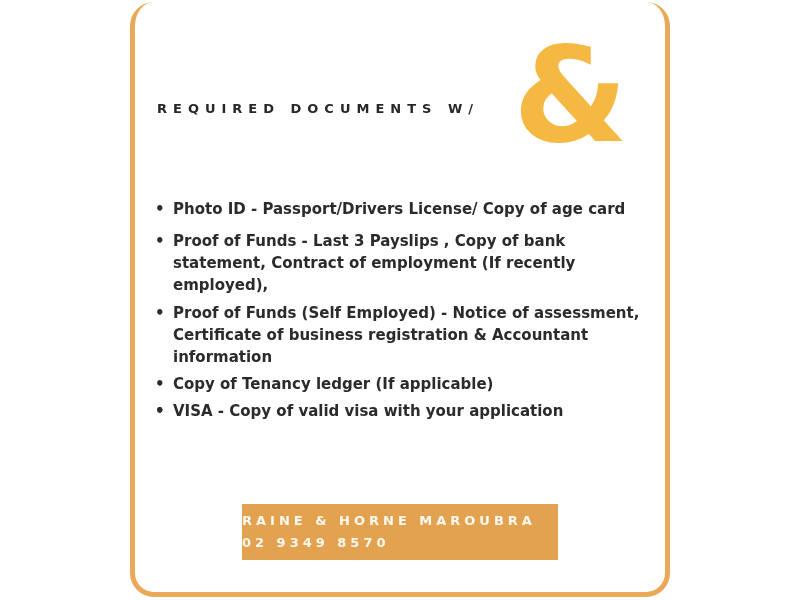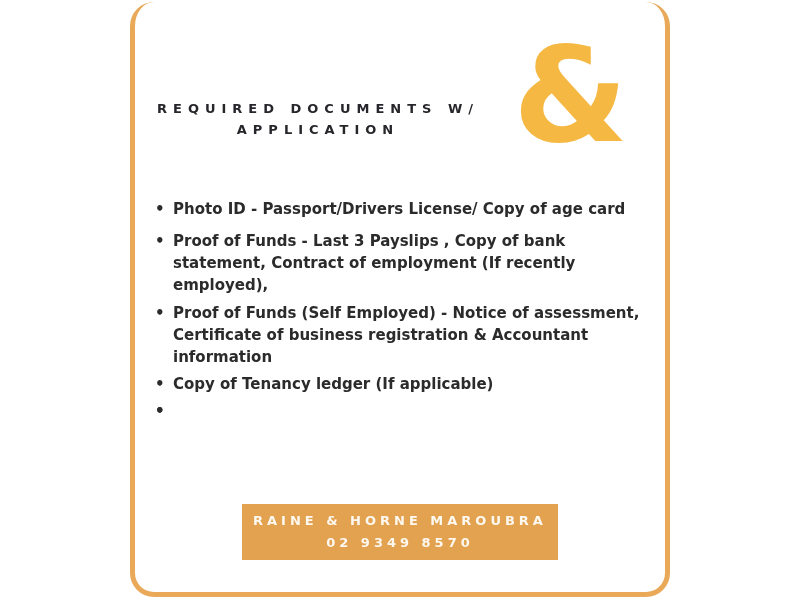--- a/index.html
+++ b/index.html
@@ -84,41 +84,39 @@
   }
   .footer-banner{
     position:absolute;
     left:50%;
     transform:translateX(-50%);
     top:502px;
     width:316px;
     height:56px;
     background:var(--footer_bg);
     color:var(--footer_text);
-    text-align:center;
     display:flex;
     flex-direction:column;
     justify-content:center;
     gap:2px;
   }
   .footer-line{
     font-size:13px;
     font-weight:700;
     letter-spacing:4px;
     line-height:20px;
   }
 </style>
 </head>
 <body>
 
 <div class="frame">
 
   <div class="title-block">
     <div>REQUIRED DOCUMENTS W/</div>
-    <div>APPLICATION</div>
   </div>
 
   <div class="ampersand">&amp;</div>
 
   <ul class="doc-list">
     <li>
       <span class="bullet-dot">•</span>
       <span>Photo ID - Passport/Drivers License/ Copy of age card</span>
     </li>
     <li>
@@ -131,20 +129,21 @@
     </li>
     <li>
       <span class="bullet-dot">•</span>
       <span>Copy of Tenancy ledger (If applicable)</span>
     </li>
     <li>
       <span class="bullet-dot">•</span>
     </li>
     <li>
       <span class="bullet-dot">•</span>
+      <span>VISA - Copy of valid visa with your application</span>
     </li>
   </ul>
 
   <div class="footer-banner">
     <div class="footer-line">RAINE &amp; HORNE MAROUBRA</div>
     <div class="footer-line">02 9349 8570</div>
   </div>
 
 </div>
 

